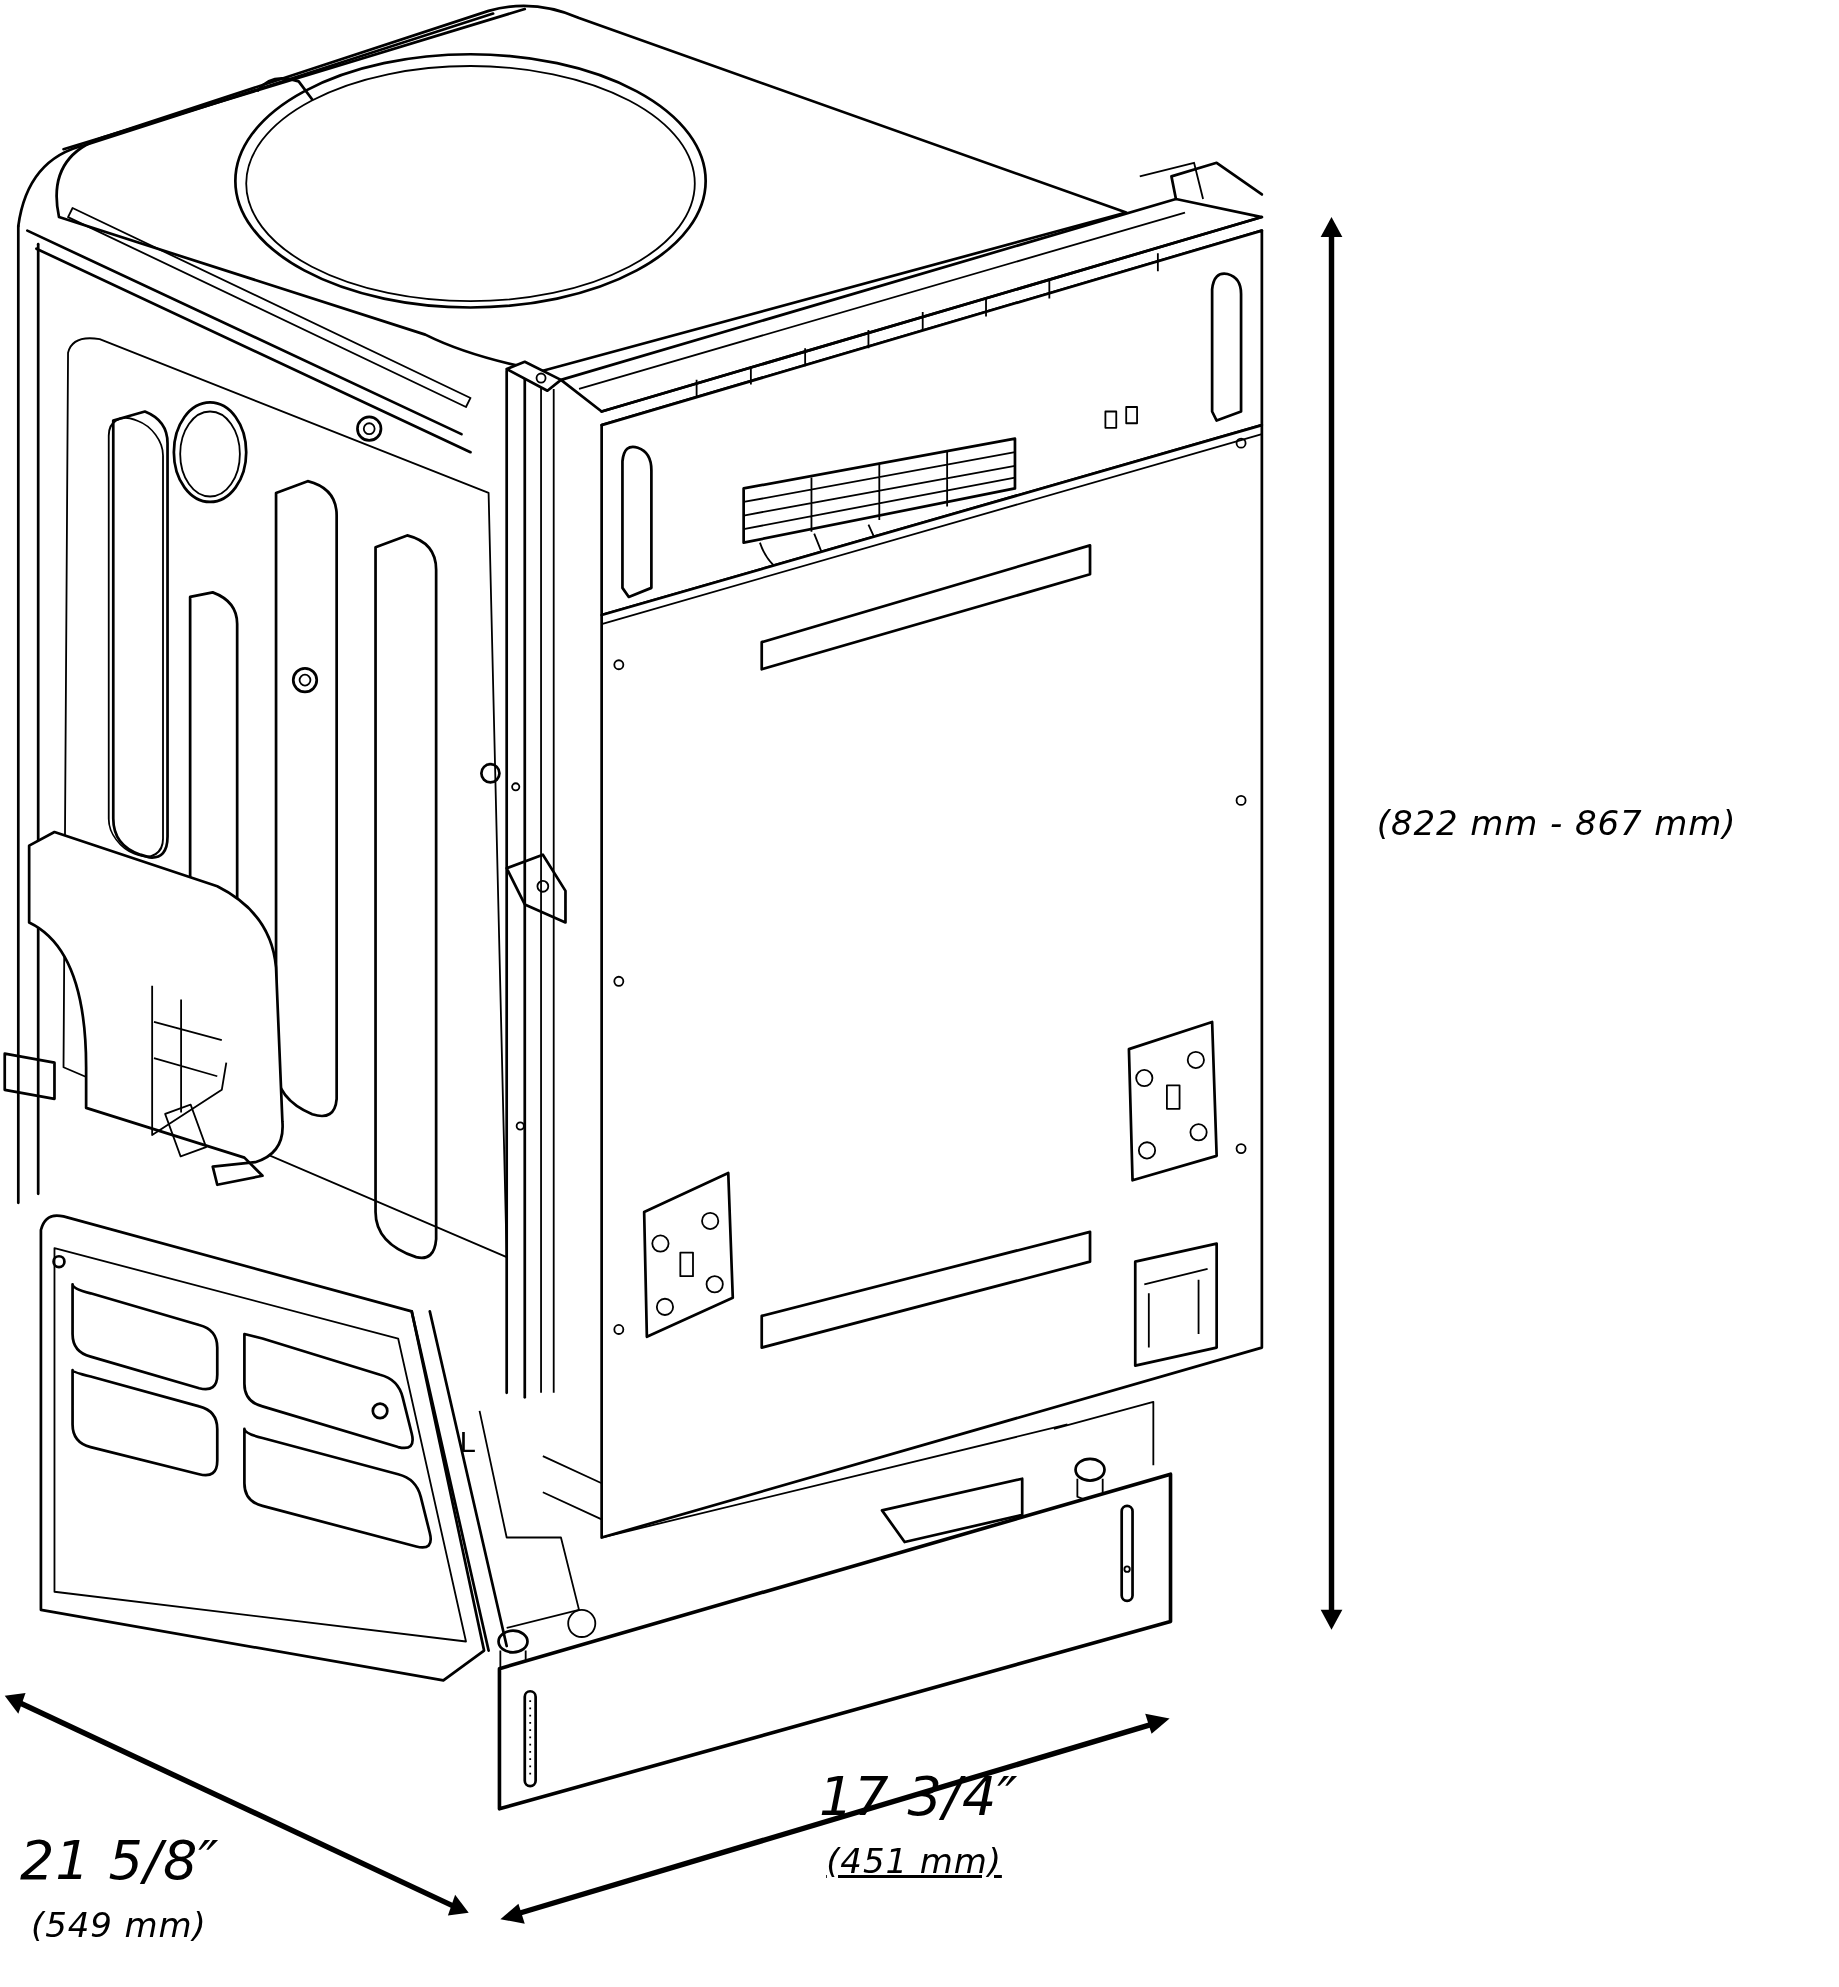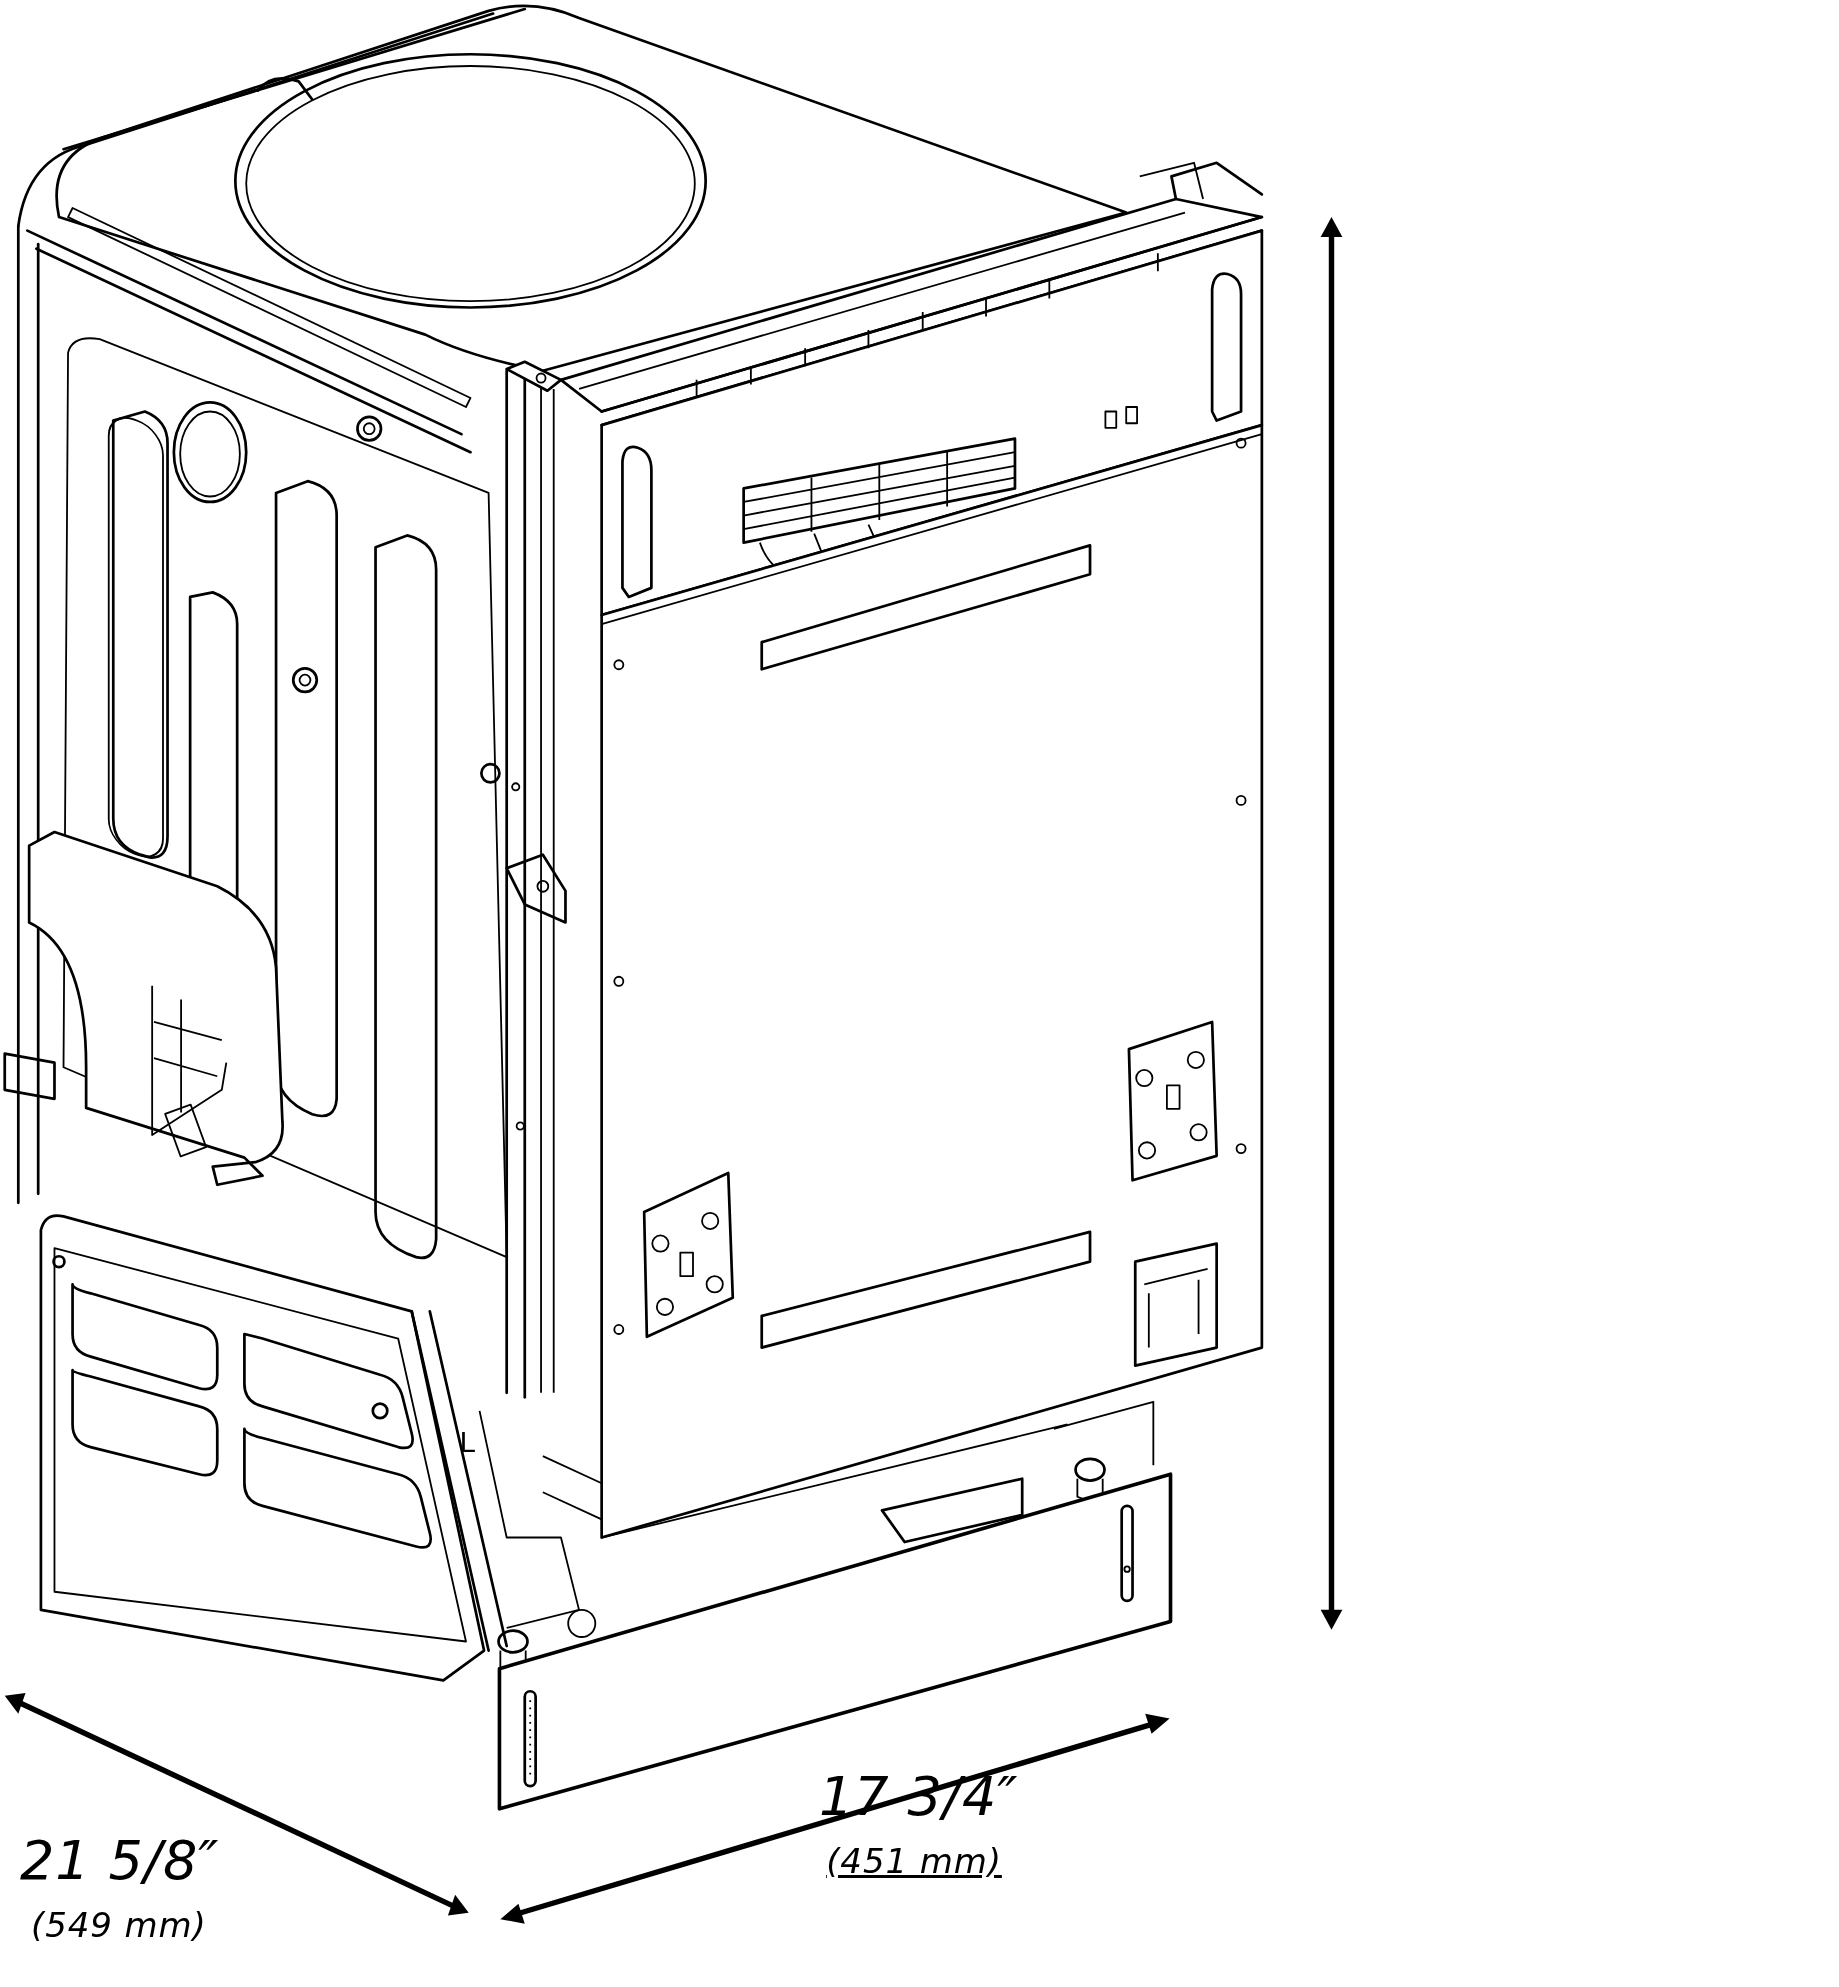--- a/index.html
+++ b/index.html
@@ -194,20 +194,21 @@
     <polygon class="arrow-head" points="518,2115 495,2118 503,2095"></polygon>
   </g>
   <g>
     <line class="dim-line" x1="572" y1="2116" x2="1275" y2="1906"></line>
     <polygon class="arrow-head" points="553,2122 573,2105 580,2127"></polygon>
     <polygon class="arrow-head" points="1293,1900 1273,1917 1266,1895"></polygon>
   </g>
 </svg>
 
 <div id="label-height" class="dim-label">
+  <div class="dim-sub">(822 mm - 867 mm)</div>
 </div>
 
 <div id="label-depth" class="dim-label">
   <div class="dim-main">21 5/8″</div>
   <div class="dim-sub">(549 mm)</div>
 </div>
 
 <div id="label-width" class="dim-label">
   <div class="dim-main">17 3/4″</div>
   <div class="dim-sub">(451 mm)</div>

